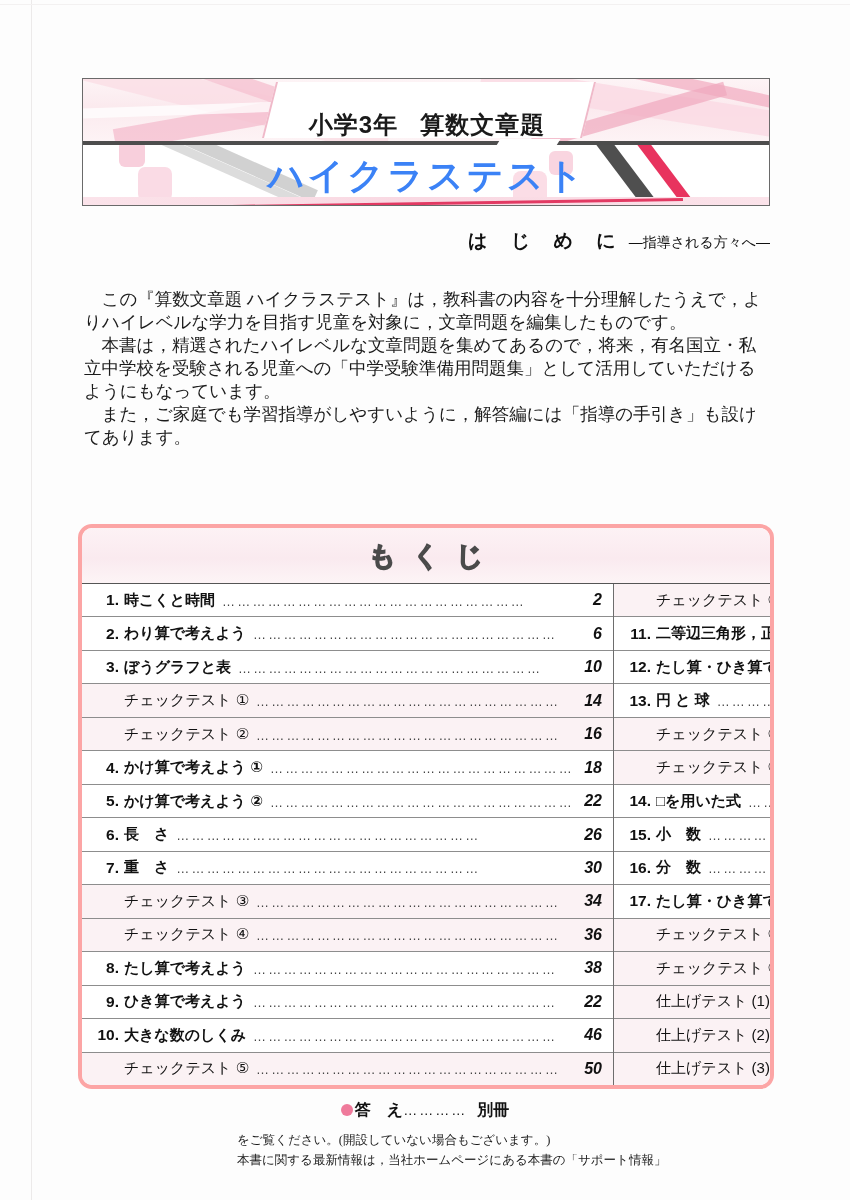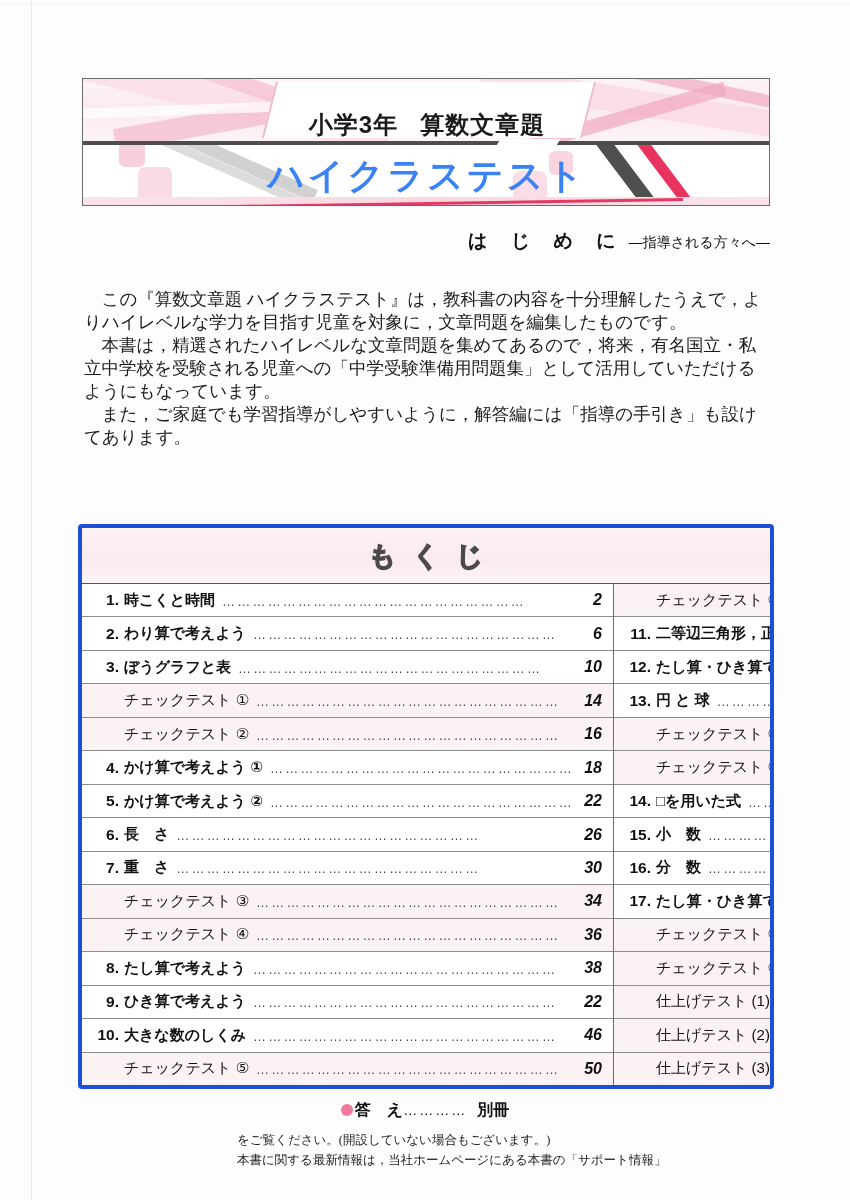--- a/index.html
+++ b/index.html
@@ -281,22 +281,22 @@
     margin-top: 24px;
   }
   .intro-body p { text-indent: 1em; margin: 0; }
 
   
   .toc {
     position: absolute;
     left: 78px; top: 524px;
     width: 696px;
     height: 565px;
-    border: 4px solid #1d4ed8;
-    border-radius: 4px;
+    border: 4px solid #fca5a5;
+    border-radius: 14px;
     background: #ffffff;
     overflow: hidden;
   }
 
   .toc-header {
     height: 56px;
     background: linear-gradient(180deg, #fdf2f5 0%, #faeaef 55%, #fdf4f6 100%);
     border-bottom: 1px solid #555;
     display: flex;
     align-items: center;

